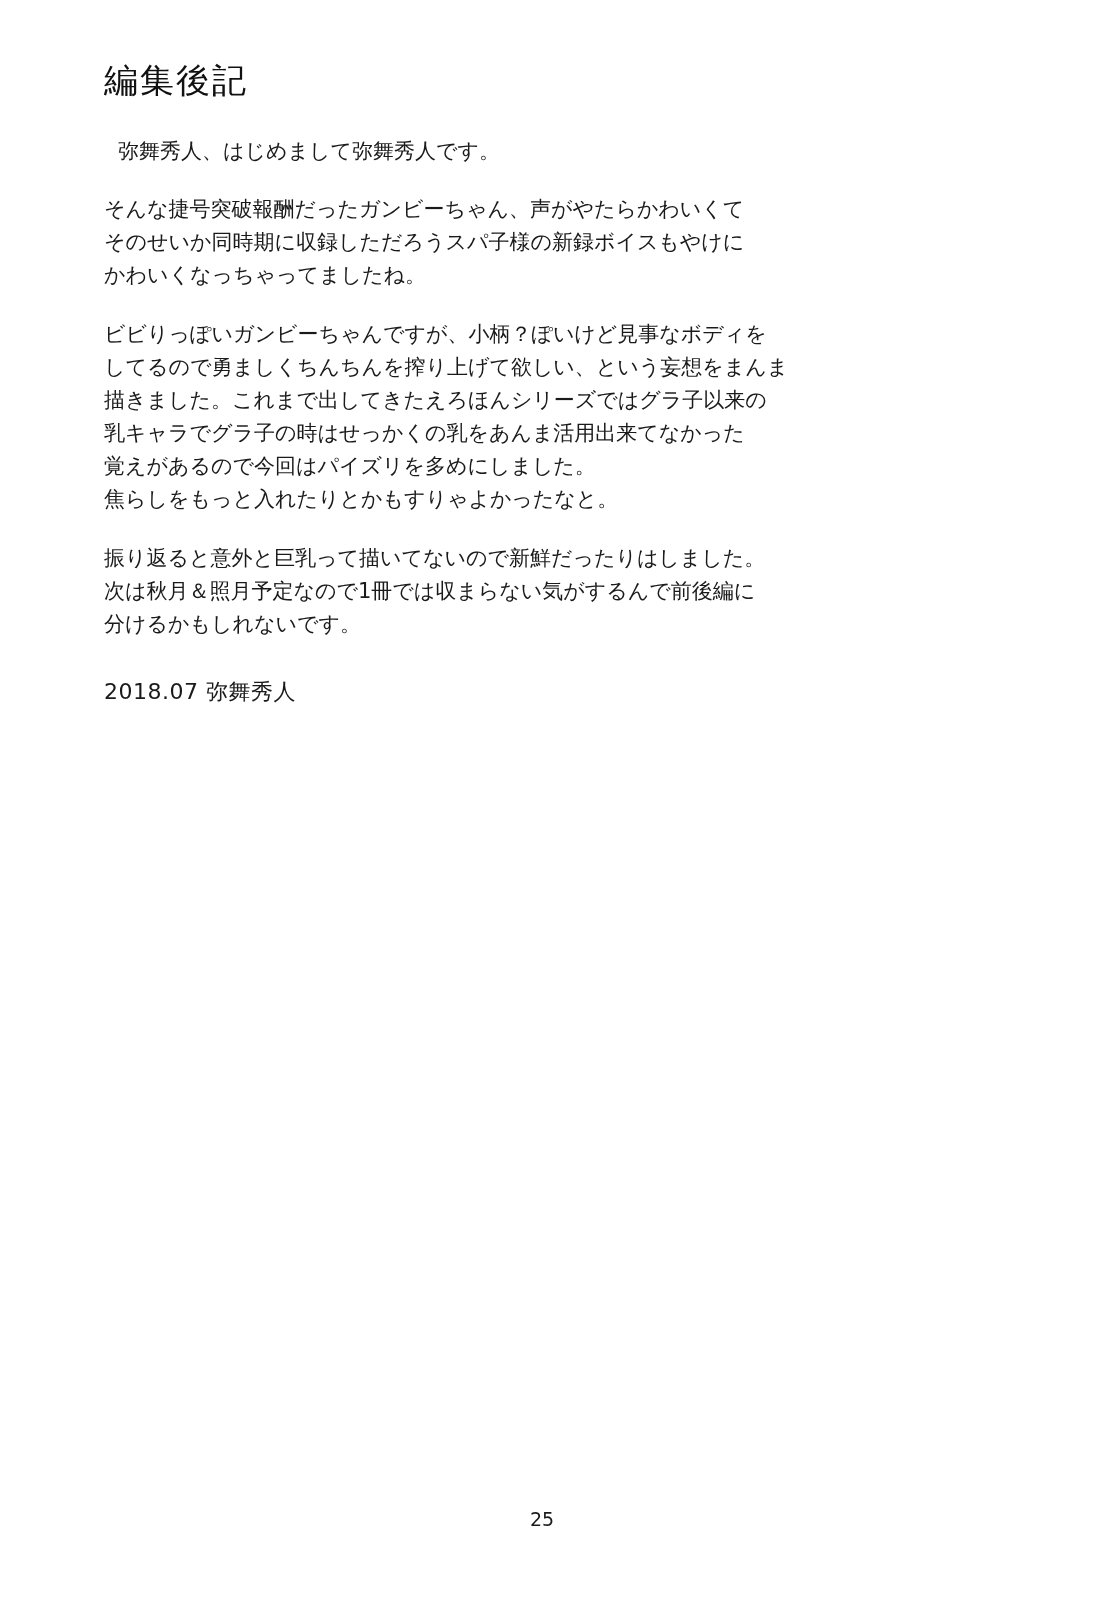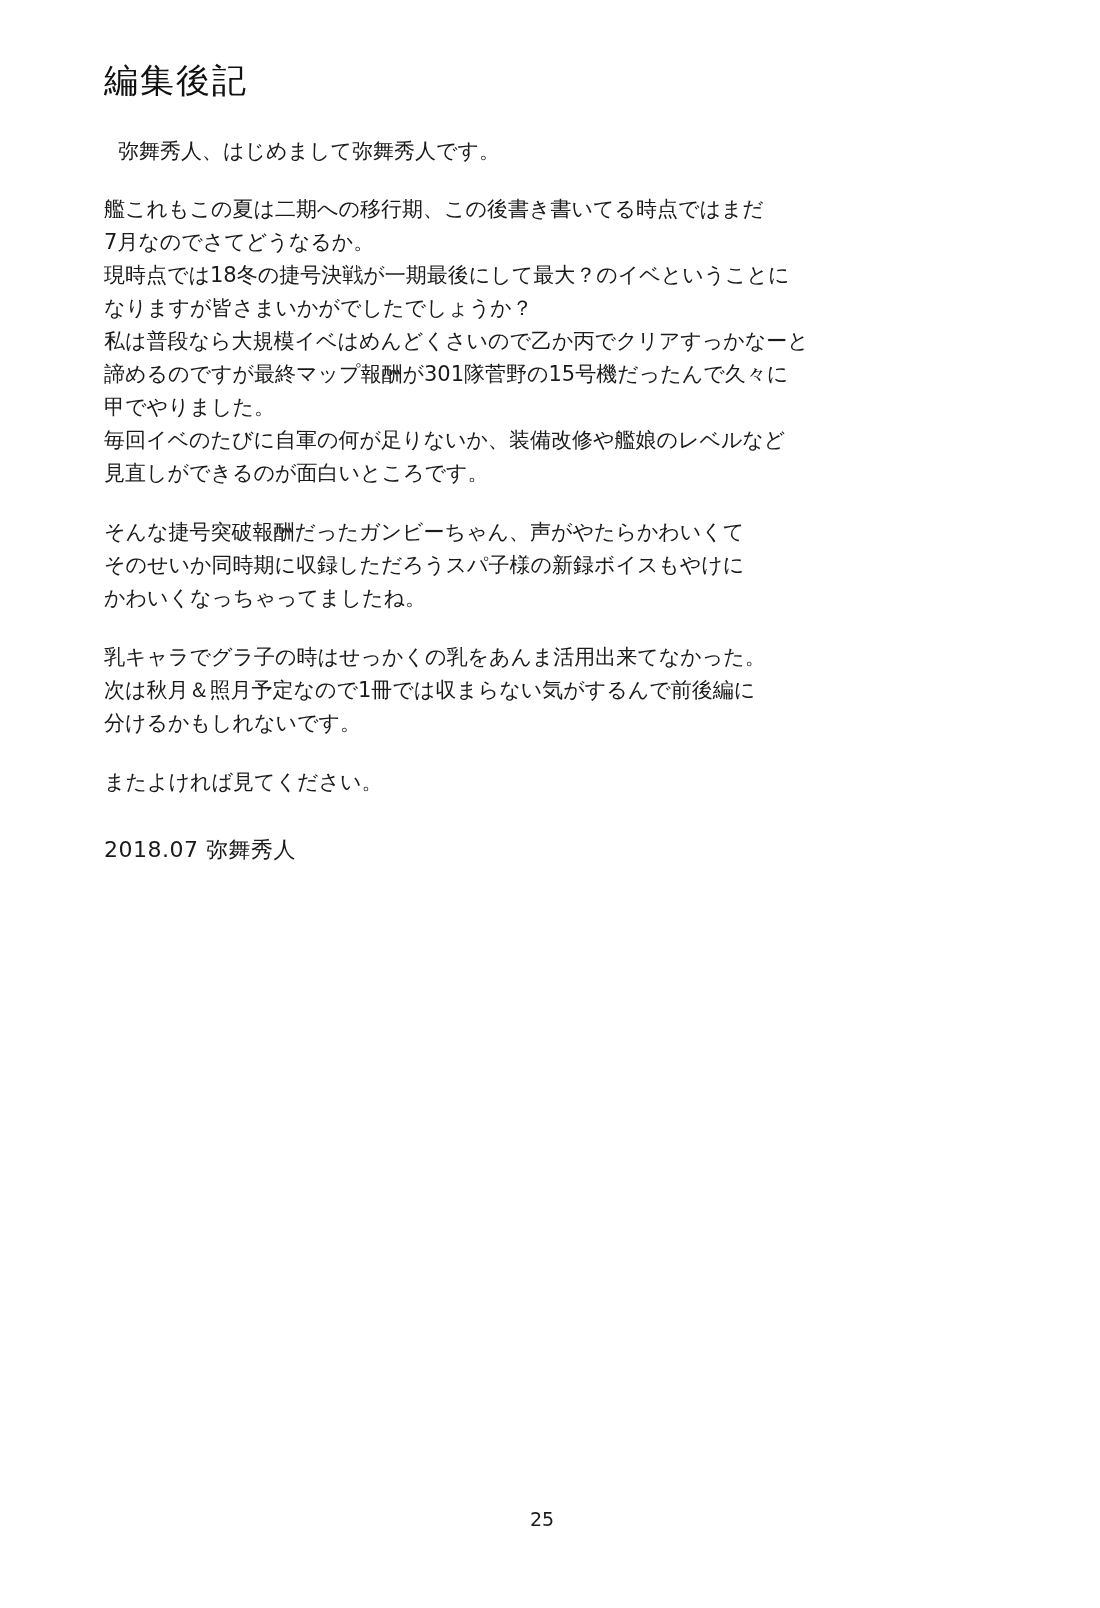--- a/index.html
+++ b/index.html
@@ -68,34 +68,30 @@
 </head>
 <body>
 
 <div class="page">
   <div class="content">
 
     <h1 class="doc-title">編集後記</h1>
 
     <p class="greeting">弥舞秀人、はじめまして弥舞秀人です。</p>
 
-    <p class="para">艦これもこの夏は二期への移行期、この後書き書いてる時点ではまだ
-7月なのでさてどうなるか。
-現時点では18冬の捷号決戦が一期最後にして最大？のイベということに
-なりますが皆さまいかがでしたでしょうか？
-私は普段なら大規模イベはめんどくさいので乙か丙でクリアすっかなーと
-諦めるのですが最終マップ報酬が301隊菅野の15号機だったんで久々に
-甲でやりました。
-毎回イベのたびに自軍の何が足りないか、装備改修や艦娘のレベルなど
-見直しができるのが面白いところです。</p>
     <p class="para">そんな捷号突破報酬だったガンビーちゃん、声がやたらかわいくて
 そのせいか同時期に収録しただろうスパ子様の新録ボイスもやけに
 かわいくなっちゃってましたね。</p>
-    <p class="para">乳キャラでグラ子の時はせっかくの乳をあんま活用出来てなかった。
+    <p class="para">ビビりっぽいガンビーちゃんですが、小柄？ぽいけど見事なボディを
+してるので勇ましくちんちんを搾り上げて欲しい、という妄想をまんま
+描きました。これまで出してきたえろほんシリーズではグラ子以来の
+乳キャラでグラ子の時はせっかくの乳をあんま活用出来てなかった
+覚えがあるので今回はパイズリを多めにしました。
+焦らしをもっと入れたりとかもすりゃよかったなと。</p>
+    <p class="para">振り返ると意外と巨乳って描いてないので新鮮だったりはしました。
 次は秋月＆照月予定なので1冊では収まらない気がするんで前後編に
 分けるかもしれないです。</p>
-    <p class="para">またよければ見てください。</p>
 
     <div class="signature">2018.07 弥舞秀人</div>
   </div>
 
   <div class="page-number">25</div>
 </div>
 
 </body></html>

